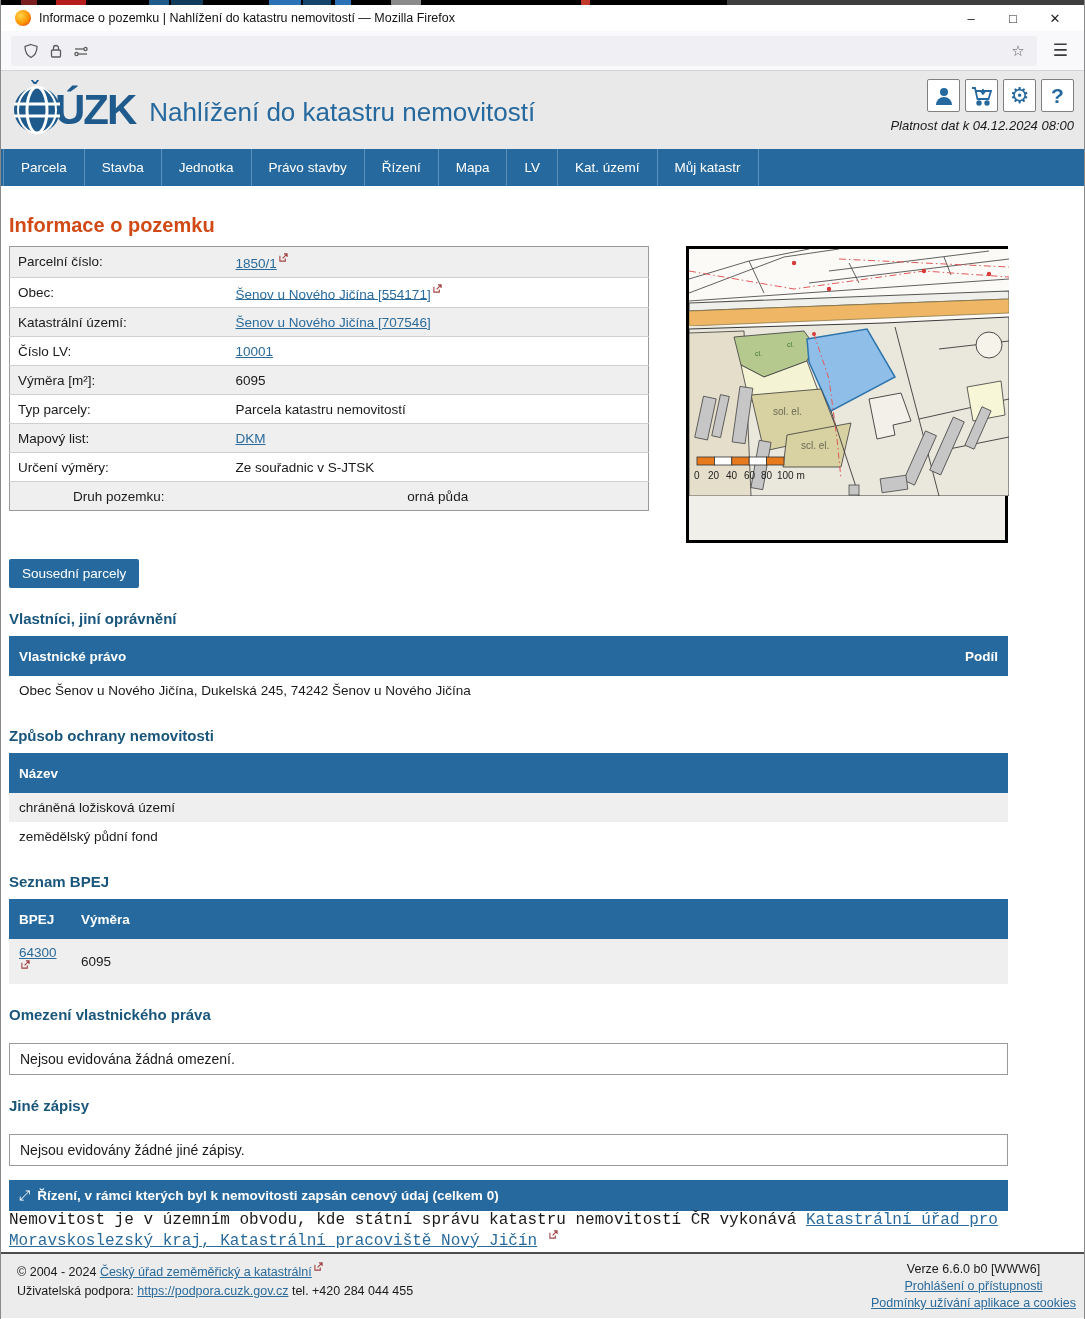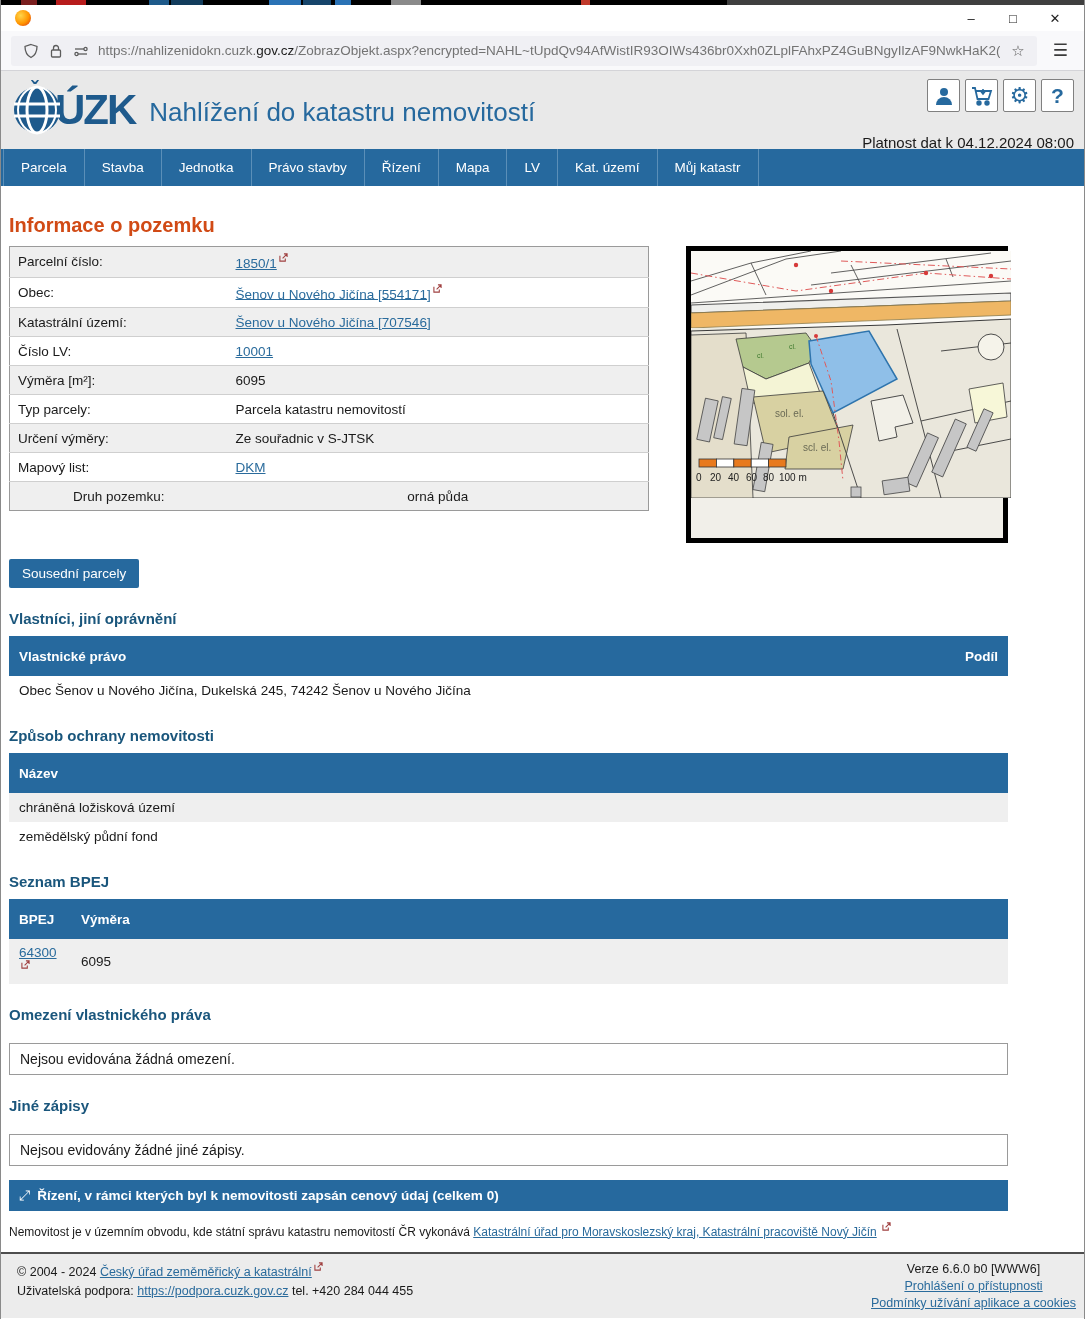--- a/index.html
+++ b/index.html
@@ -35,54 +35,54 @@
   .globe { width:52px; height:52px; position:relative; }
   .caron { position:absolute; top:-7px; left:20px; color:#1e5a8c; font-size:22px; font-weight:bold; }
   .logo-txt { font-size:42px; font-weight:bold; color:#1e5a8c; letter-spacing:-2px; margin-left:-8px; }
   .app-title { font-size:26px; font-weight:300; color:#26699e; margin-left:14px; margin-top:4px; }
   .header-right { position:absolute; right:10px; top:8px; text-align:right; }
   .hdr-icons { display:flex; gap:5px; justify-content:flex-end; }
   .hdr-icon-btn { width:33px; height:33px; background:#fff; border:1px solid #808080; border-radius:2px;
     display:flex; align-items:center; justify-content:center; color:#26699e; }
   .gear-glyph { font-size:22px; line-height:1; }
   .q-glyph { font-size:21px; font-weight:bold; }
-  .validity { font-size:15px; color:#1a1a1a; margin-top:22px; }
+  .validity { font-size:13px; color:#1a1a1a; margin-top:6px;font-style:italic; }
   
   .navbar { height:37px; background:#26699e; display:flex; padding-left:2px; }
   .nav-tab { color:#fff; font-size:13.5px; display:flex; align-items:center; padding:0 17px;
     border-right:1px solid #5b8fb8; cursor:pointer; }
   .nav-tab:first-child { border-left:1px solid #5b8fb8; }
   
   .main { width:999px; margin-left:8px; height:1066px; background:#fff; }
   h1.page-title { font-size:20px; font-weight:bold; color:#d14a15; padding-top:28px; }
   .info-flex { display:flex; align-items:flex-start; margin-top:9px; }
   table.info-table { border-collapse:collapse; width:640px; border:1px solid #9a9a9a; font-size:13.5px; }
   table.info-table td { padding:6px 8px; height:29px; border-bottom:1px solid #cfcfcf; }
   table.info-table tr:last-child td { border-bottom:none;text-align:center; }
   table.info-table tr:nth-child(odd) { background:#efefef; }
   table.info-table tr:nth-child(even) { background:#fff; }
   td.lbl { width:218px; }
-  .map-box { margin-left:auto; width:322px; height:297px; border:5px solid #000000; background:#f1efe9;text-decoration:underline; }
+  .map-box { margin-left:auto; width:322px; height:297px; border:3px solid #000000; background:#f1efe9;text-decoration:underline; }
   a { color:#2a6b9c; text-decoration:underline; }
   .ext { width:9px; height:9px; margin-left:2px; vertical-align:super; }
   .btn-blue { margin-top:16px; background:#26699e; color:#fff; border:none; font-size:13.5px;
     padding:7px 13px; border-radius:2px; font-family:inherit; cursor:pointer; display:inline-block; }
   h2.sec { font-size:15px; font-weight:bold; color:#1a567c; margin-top:22px; }
   .tbl { width:999px; border-collapse:collapse; font-size:13.5px; margin-top:9px; }
   .tbl .head { background:#26699e; color:#fff; font-weight:bold; }
   .tbl .head td { padding:6px 10px; height:40px; }
   .tbl td { padding:6px 10px; height:29px; }
   .row-gray { background:#efefef; }
   .row-white { background:#fff; }
   .note-box { margin-top:20px; width:999px; border:1px solid #9a9a9a; background:#fff;
     font-size:14px; padding:7px 10px; }
   .proc-bar { margin-top:14px; width:999px; background:#26699e; color:#fff; font-weight:bold;
     font-size:13.5px; padding:7px 10px; display:flex; align-items:center; gap:7px; cursor:pointer; }
   .proc-arrows { font-size:14px; font-weight:normal; }
-  .office-p { margin-top:11px; font-size:12px; line-height:19px; width:999px; }
+  .office-p { font-size:16px; line-height:19px; width:999px;font-family:Liberation Mono, monospace; }
   hr.sep { border:none; border-top:1px solid #b0b0b0; margin-top:13px; width:1069px; }
   .disclaimer { margin-top:9px; font-size:13.5px; }
   
   .footer { height:66px; background:#ececec; border-top:2px solid #4d4d4d;
     display:flex; justify-content:space-between; padding:8px 8px 0 16px; font-size:12.5px; }
   .footer .left div { margin-bottom:5px; }
   .footer .right { text-align:center; }
   .footer .right div { margin-bottom:3px; }
   .col-share { text-align:right; }
   .bpej-code { width:62px; }
@@ -99,20 +99,21 @@
   <span style="left:268px;width:32px;background:#2a72b5"></span>
   <span style="left:302px;width:28px;background:#16456b"></span>
   <span style="left:334px;width:16px;background:#2a72b5"></span>
   <span style="left:390px;width:30px;background:#8a8a8a"></span>
   <span style="left:580px;width:9px;background:#c0392b"></span>
   <span style="left:726px;width:359px;background:#3f3f3f"></span>
 </div>
 
 <div class="titlebar">
   <span class="ff-icon"></span>
+  <span class="window-title">Informace o pozemku | Nahlížení do katastru nemovitostí — Mozilla Firefox</span>
   <div class="win-controls">
     <span class="win-btn">–</span>
     <span class="win-btn">□</span>
     <span class="win-btn">✕</span>
   </div>
 </div>
 
 <div class="addressbar">
   <div class="url-field">
     <svg class="ab-icon" viewBox="0 0 16 16" fill="none" stroke="#5c5c5c" stroke-width="1.3">
@@ -121,21 +122,20 @@
     <svg class="ab-icon" viewBox="0 0 16 16" fill="none" stroke="#5c5c5c" stroke-width="1.3">
       <rect x="3.5" y="7" width="9" height="7" rx="1"></rect>
         <path d="M5.5 7 V5 a2.5 2.5 0 0 1 5 0 V7"></path>
     </svg>
     <svg class="ab-icon" viewBox="0 0 16 16" fill="none" stroke="#5c5c5c" stroke-width="1.3">
       <line x1="2" y1="6" x2="11" y2="6"></line>
         <circle cx="12.5" cy="6" r="1.6"></circle>
       <line x1="5" y1="11" x2="14" y2="11"></line>
         <circle cx="3.5" cy="11" r="1.6"></circle>
     </svg>
-    <span class="url-text"><span>https://nahlizenidokn.cuzk.</span><span class="domain">gov.cz</span><span>/ZobrazObjekt.aspx?encrypted=NAHL~tUpdQv94AfWistIR93OIWs436br0Xxh0ZLplFAhxPZ4GuBNgyIlzAF9NwkHaK2(</span></span>
     <span class="star">☆</span>
   </div>
   <span class="hamburger">☰</span>
 </div>
 
 <div class="site-header">
   <div class="logo-block">
     <span class="globe">
       <svg viewBox="0 0 52 52" width="52" height="52">
         <circle cx="26" cy="26" r="23" fill="#1e5a8c"></circle>
@@ -218,26 +218,26 @@
       </tr>
       <tr>
         <td class="lbl">Výměra [m²]:</td>
         <td>6095</td>
       </tr>
       <tr>
         <td class="lbl">Typ parcely:</td>
         <td>Parcela katastru nemovitostí</td>
       </tr>
       <tr>
+        <td class="lbl">Mapový list:</td>
+        <td><a href="#">DKM</a></td>
+      </tr>
+      <tr>
         <td class="lbl">Určení výměry:</td>
         <td>Ze souřadnic v S-JTSK</td>
-      </tr>
-      <tr>
-        <td class="lbl">Mapový list:</td>
-        <td><a href="#">DKM</a></td>
       </tr>
       <tr>
         <td class="lbl">Druh pozemku:</td>
         <td>orná půda</td>
       </tr>
     </tbody>
       </table>
 
     <div class="map-box">
       <svg width="320" height="247" viewBox="0 0 320 247">

